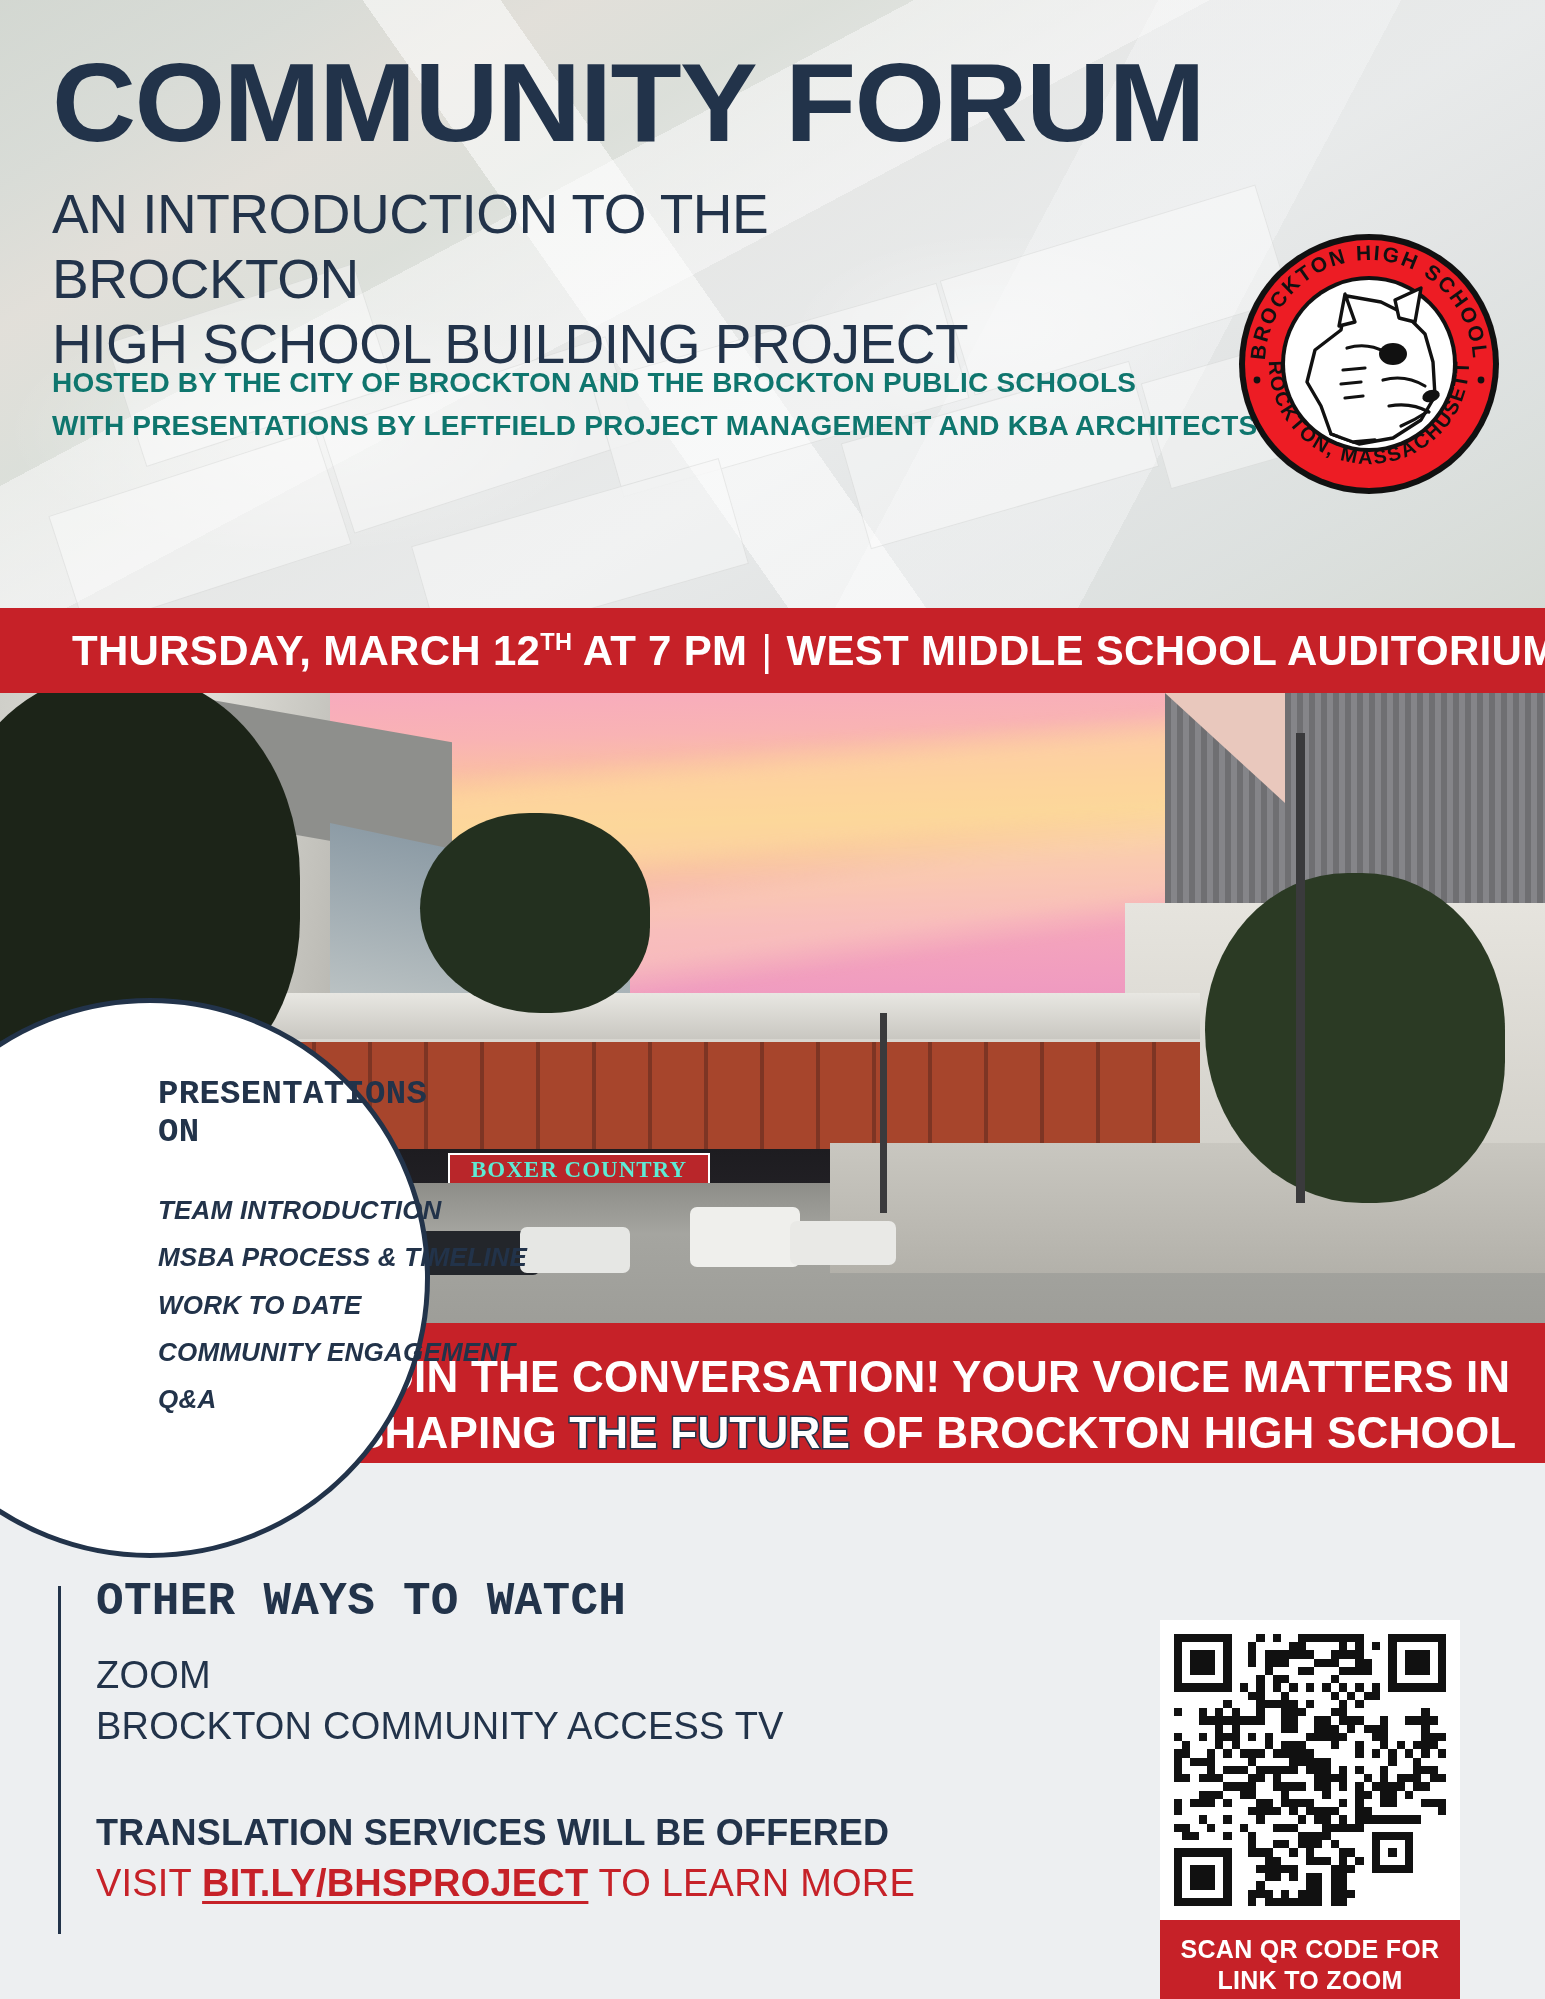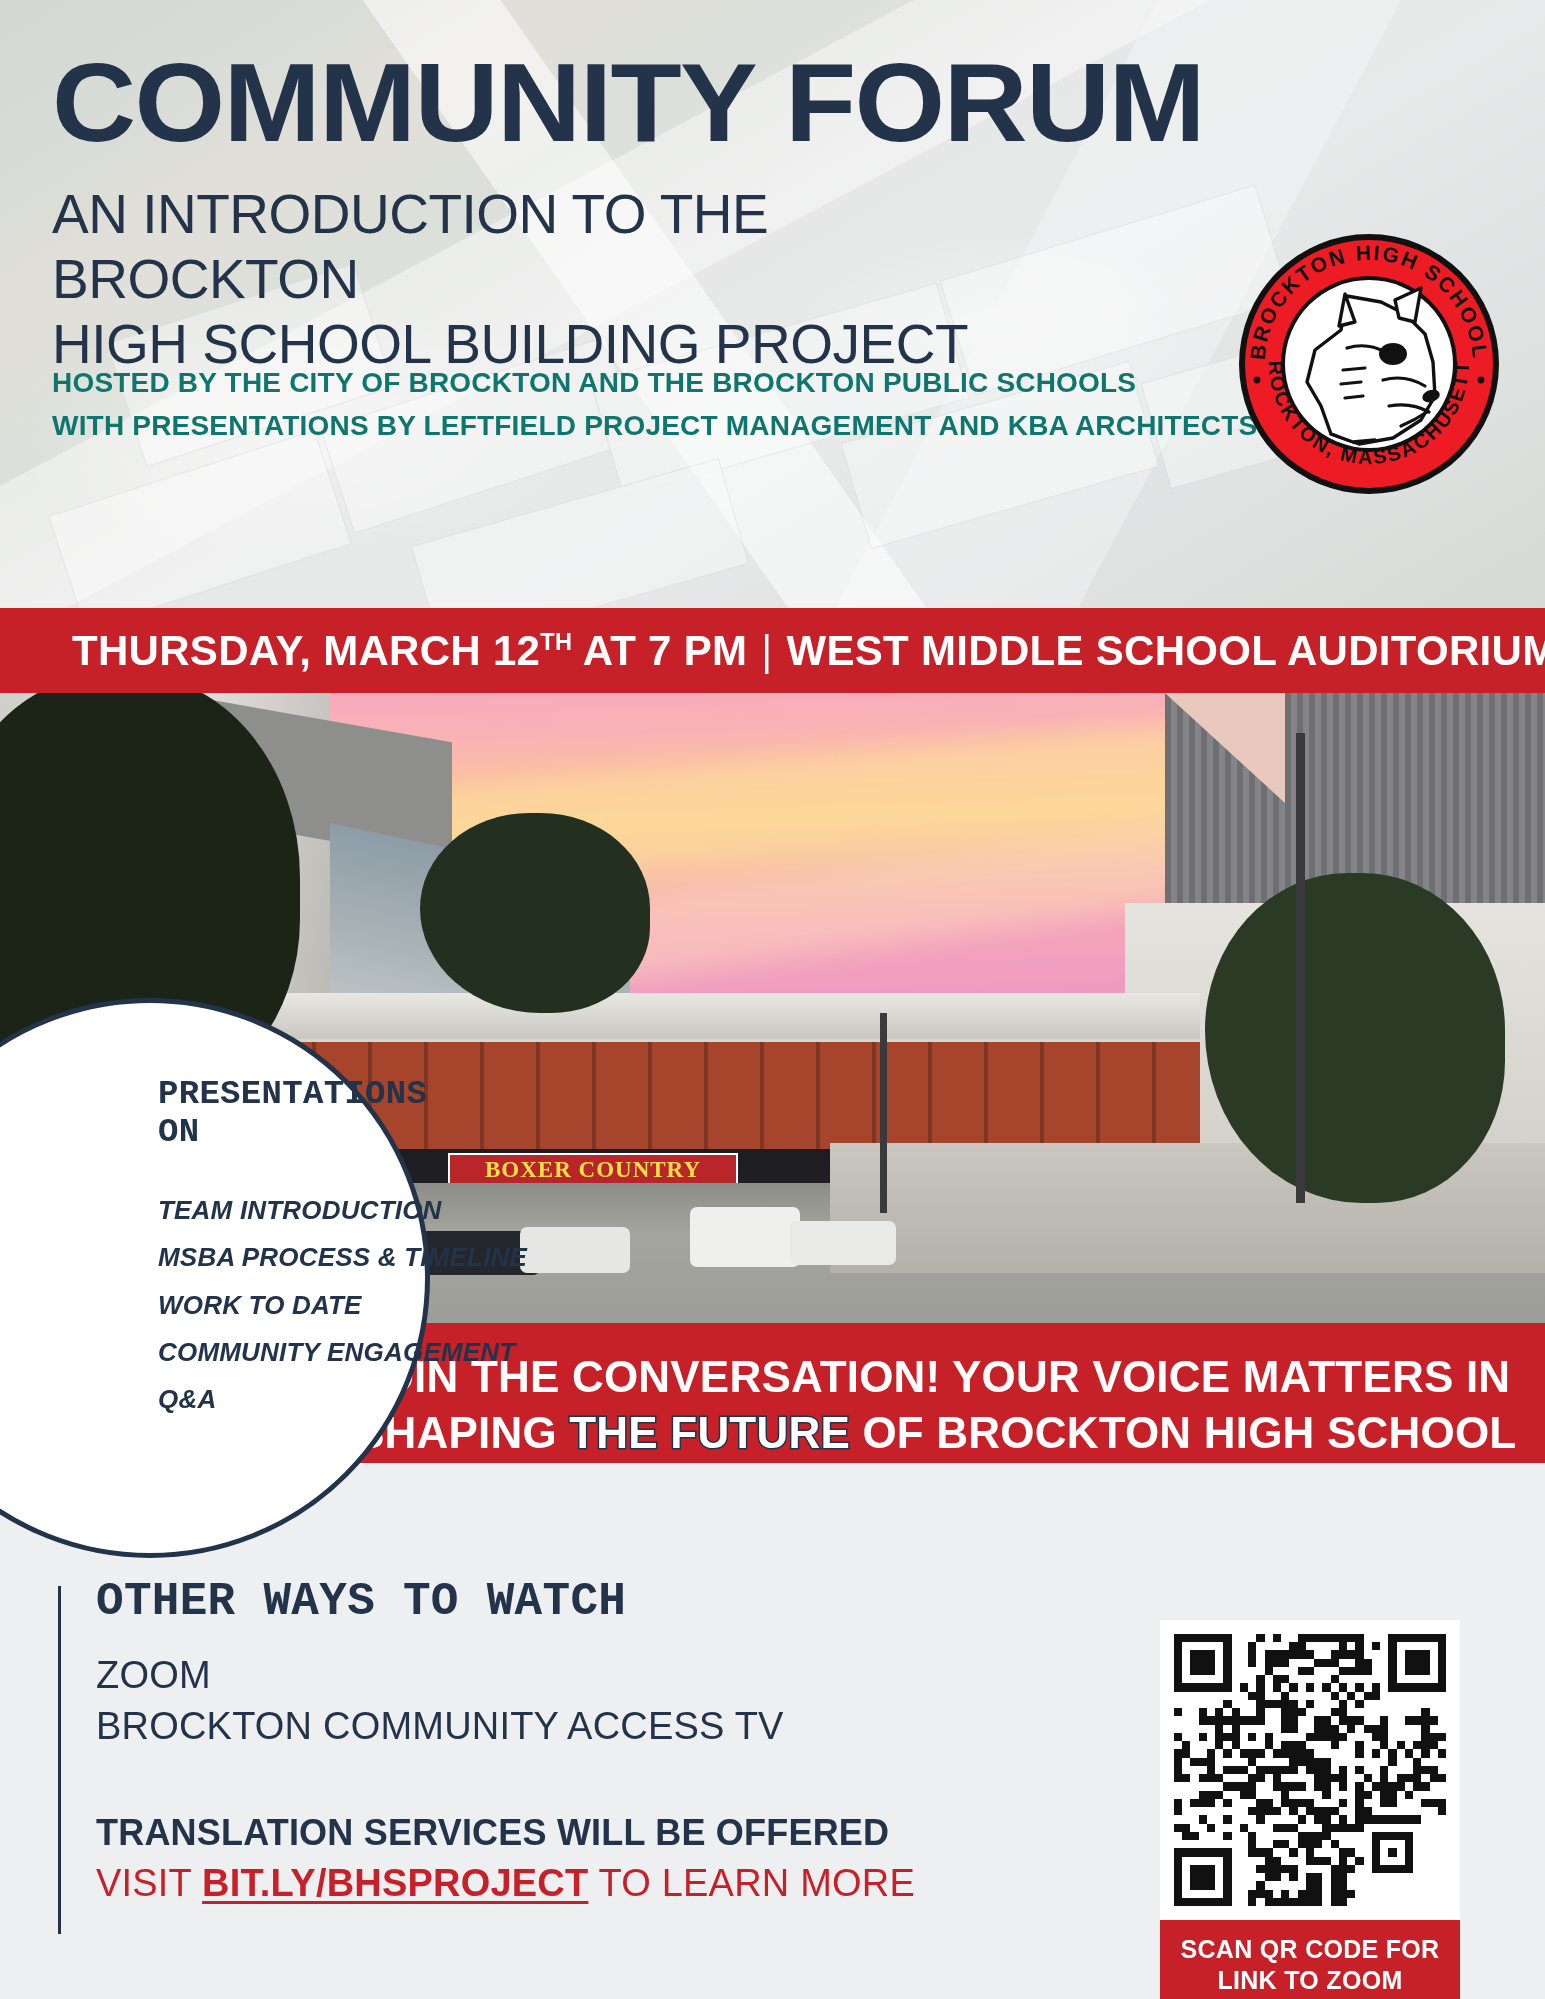--- a/index.html
+++ b/index.html
@@ -129,25 +129,25 @@
   .canopy-glass{
     position:absolute; left:260px; top:346px; width:940px; height:110px;
     background:repeating-linear-gradient(90deg,#a7452c 0 52px, #7d3524 52px 56px);
     border-top:3px solid #d8d6d0;
   }
   .canopy-dark{
     position:absolute; left:260px; top:456px; width:940px; height:150px;
     background:linear-gradient(180deg,#1d1c20,#2d2b30);
   }
   .boxersign{
-    position:absolute; left:448px; top:460px; width:290px; height:34px;
+    position:absolute; left:448px; top:460px; width:262px; height:34px;
     background:#b9262a; border:2px solid #ffffff;
     display:flex; align-items:center; justify-content:center;
     font-family:"Liberation Serif",serif; font-weight:bold;
-    font-size:23px; color:#fde047; letter-spacing:1px;
+    font-size:23px; color:#5eead4; letter-spacing:1px;
   }
   .ground{
     position:absolute; left:0; bottom:0; width:1545px; height:170px;
     background:linear-gradient(180deg,#8d8d88 0%,#a5a5a0 30%,#9b9b96 100%);
   }
   .sidewalk{
     position:absolute; left:830px; bottom:80px; width:715px; height:130px;
     background:linear-gradient(180deg,#c9c7c0,#b3b1aa);
   }
   .right-annex{

